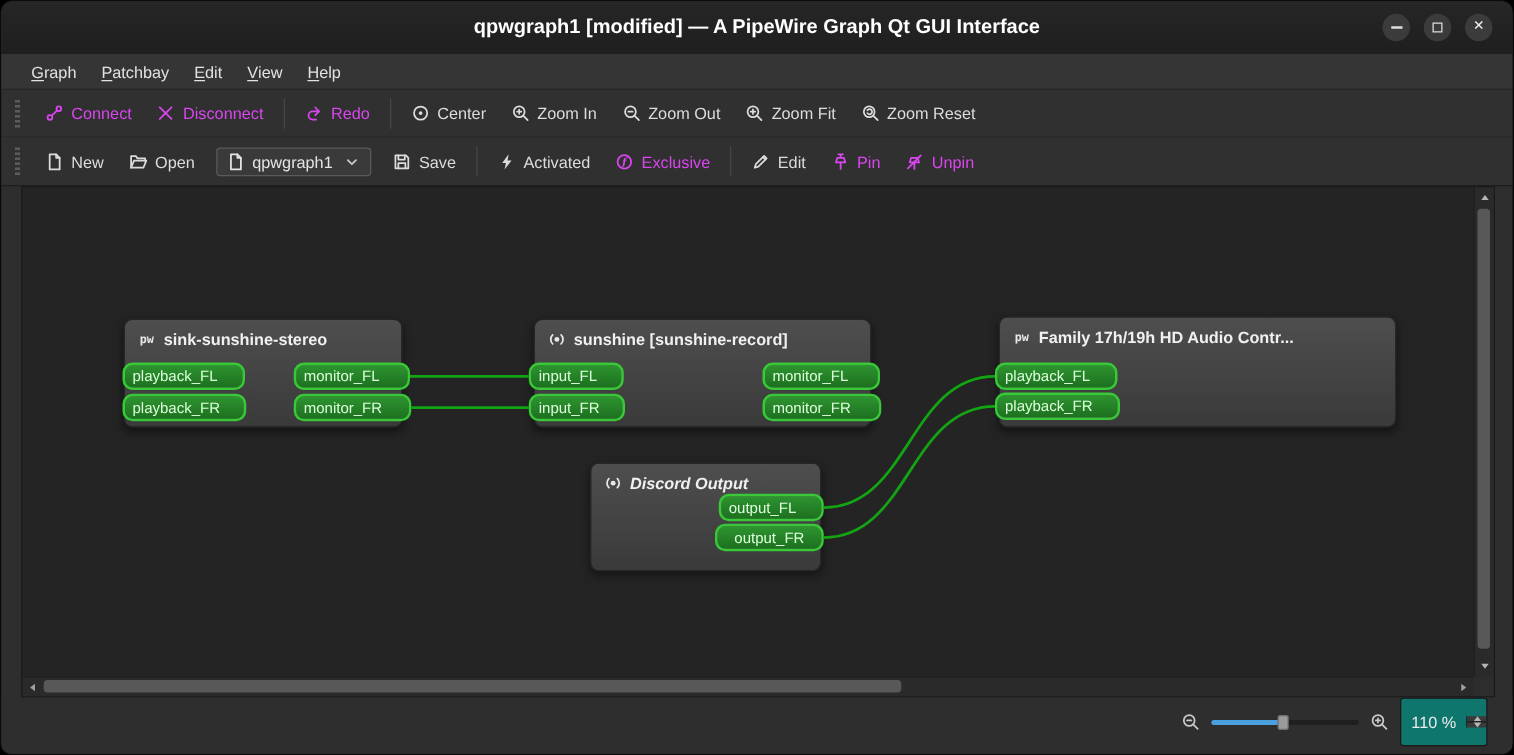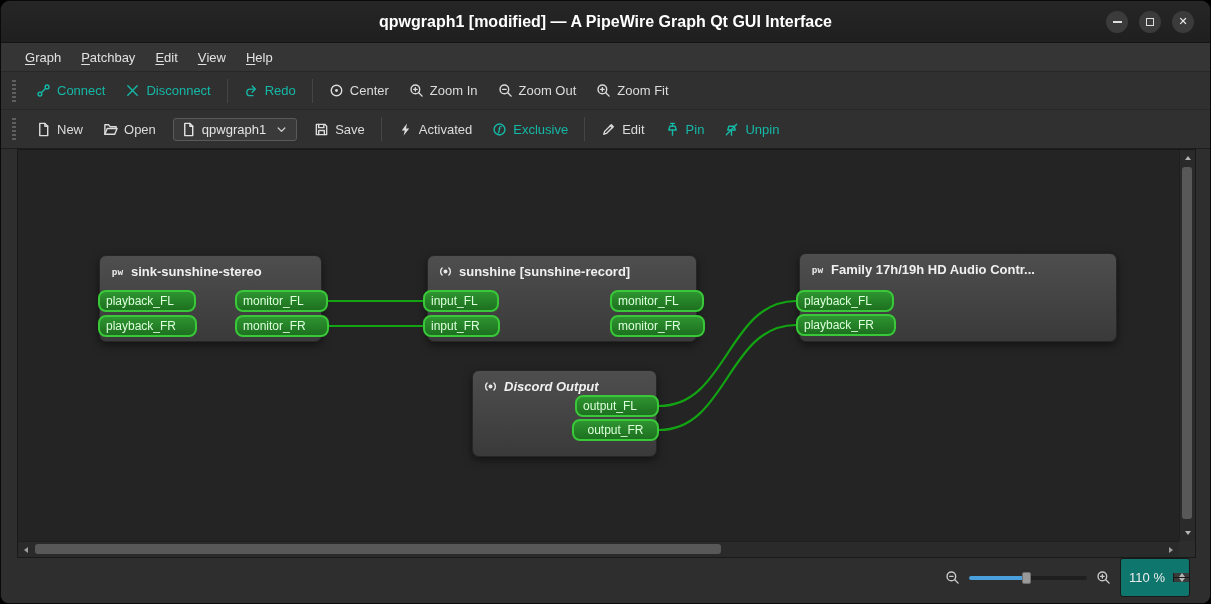--- a/index.html
+++ b/index.html
@@ -19,21 +19,21 @@
   .menubar{position:absolute;top:42px;left:0;right:0;height:29px;background:#353535;border-bottom:1px solid #272727;display:flex;align-items:stretch;padding-left:14px}
   .menu-item{display:flex;align-items:center;padding:0 10px;font-size:13px;color:#e2e2e2;cursor:default}
   .menu-item u{text-decoration:underline;text-underline-offset:2px}
 
   
   .toolbar{position:absolute;left:0;right:0;background:#303030;display:flex;align-items:center;padding-left:8px;gap:2px}
   #toolbar1{top:71px;height:38px;border-bottom:1px solid #282828}
   #toolbar2{top:109px;height:39px;border-bottom:1px solid #1d1d1d}
   .gripper{width:0;height:22px;border-left:2px dotted #5f5f5f;border-right:2px dotted #5f5f5f;margin:0 9px 0 3px}
   .tb-btn{display:flex;align-items:center;gap:6px;padding:6px 9px;font-size:13px;color:#dcdcdc;border-radius:3px;cursor:default;white-space:nowrap}
-  .tb-btn.disabled{color:#14b8a6}
+  .tb-btn.disabled{color:#d946ef}
   .tb-icon{display:flex;align-items:center}
   .tb-sep{width:1px;height:24px;background:#454545;margin:0 5px}
   .combo{display:flex;align-items:center;gap:6px;margin:0 6px;padding:3px 7px;background:#3a3a3a;border:1px solid #5a5a5a;border-radius:3px;color:#e4e4e4;font-size:13px;cursor:default}
   .combo-arrow{display:flex;align-items:center;margin-left:2px;color:#c9c9c9}
 
   
   .graph-frame{position:absolute;left:16px;top:148px;width:1179px;height:409px;border:1px solid #191919;background:#242424}
   #canvas{position:absolute;left:0;top:0;width:1161px;height:391px;background:#242424;overflow:hidden}
   #wires{position:absolute;left:0;top:0;z-index:6;pointer-events:none}
   #wires path{fill:none;stroke:var(--wire,#12a412);stroke-width:2.2px}
@@ -162,20 +162,30 @@
       </div>
       <div class="tb-btn">
         <span class="tb-icon">
           <svg width="15" height="15" viewBox="0 0 16 16" fill="none" stroke="currentColor" stroke-width="1.5" stroke-linecap="round" stroke-linejoin="round">
             <circle cx="6.8" cy="6.8" r="4.6"></circle>
             <path d="M10.2 10.2L14 14"></path>
             <path d="M4.9 6.8h3.8M6.8 4.9v3.8"></path>
           </svg>
         </span>
         <span>Zoom Fit</span>
+      </div>
+      <div class="tb-btn">
+        <span class="tb-icon">
+          <svg width="15" height="15" viewBox="0 0 16 16" fill="none" stroke="currentColor" stroke-width="1.5" stroke-linecap="round" stroke-linejoin="round">
+            <circle cx="6.8" cy="6.8" r="4.6"></circle>
+            <path d="M10.2 10.2L14 14"></path>
+            <path d="M5.2 5.6a2.2 2.2 0 1 1 0 2.4"></path>
+          </svg>
+        </span>
+        <span>Zoom Reset</span>
       </div>
     </div>
   <div class="toolbar" id="toolbar2">
       <div class="gripper"></div>
       <div class="tb-btn">
         <span class="tb-icon">
           <svg width="15" height="15" viewBox="0 0 16 16" fill="none" stroke="currentColor" stroke-width="1.5" stroke-linecap="round" stroke-linejoin="round">
             <path d="M4 1.5h5.5l3 3V14.5H4z"></path>
             <path d="M9.5 1.5v3h3"></path>
           </svg>

